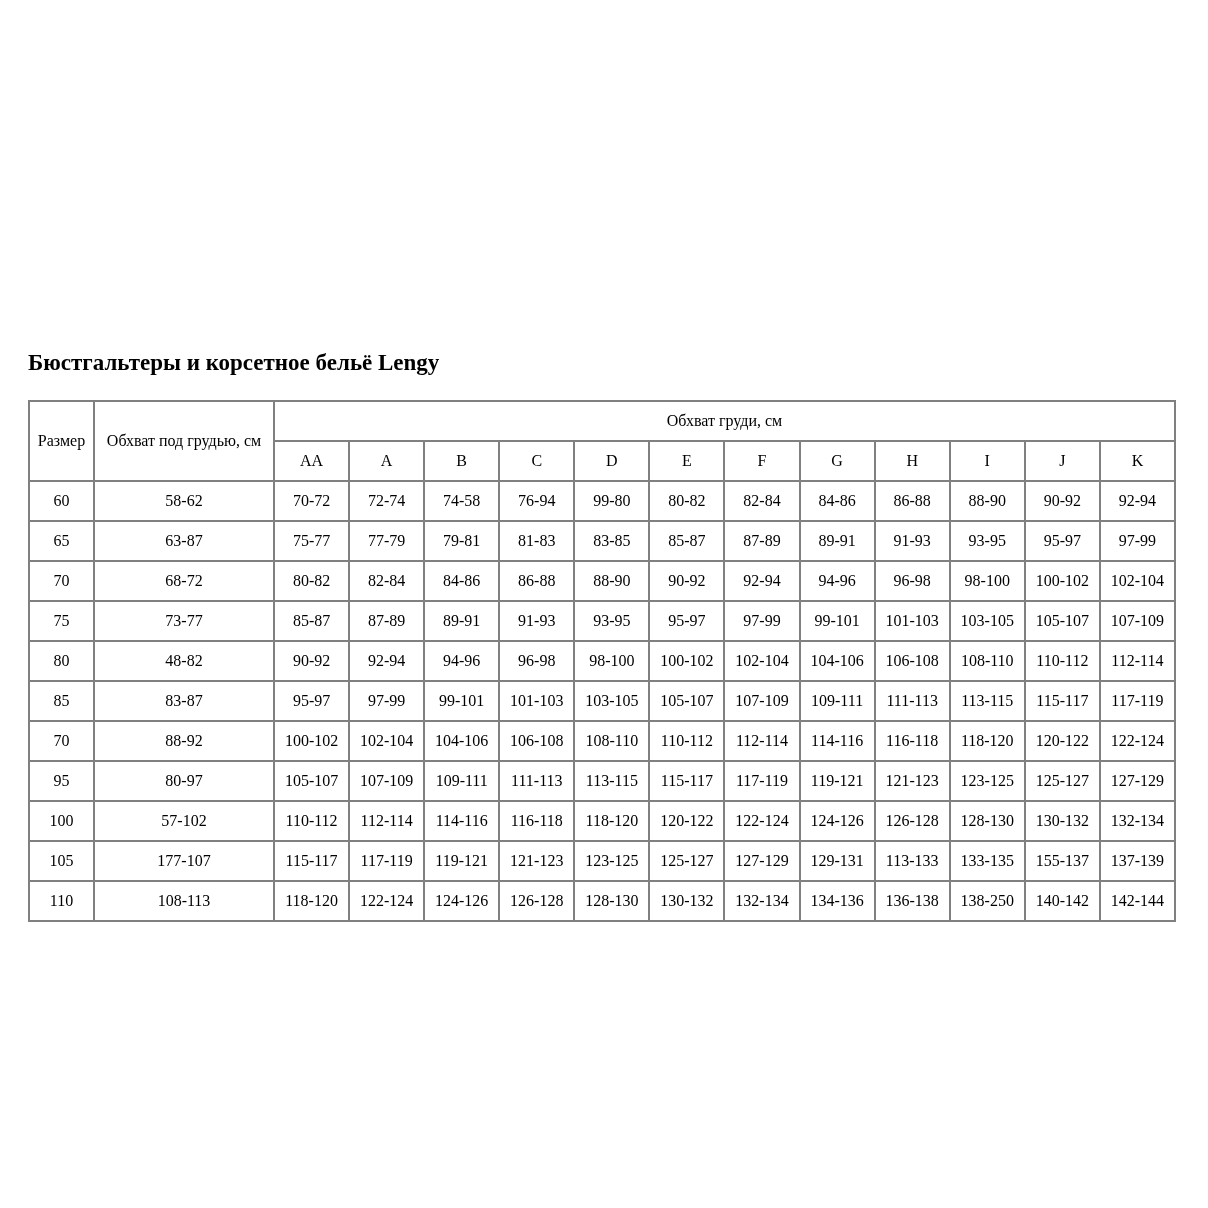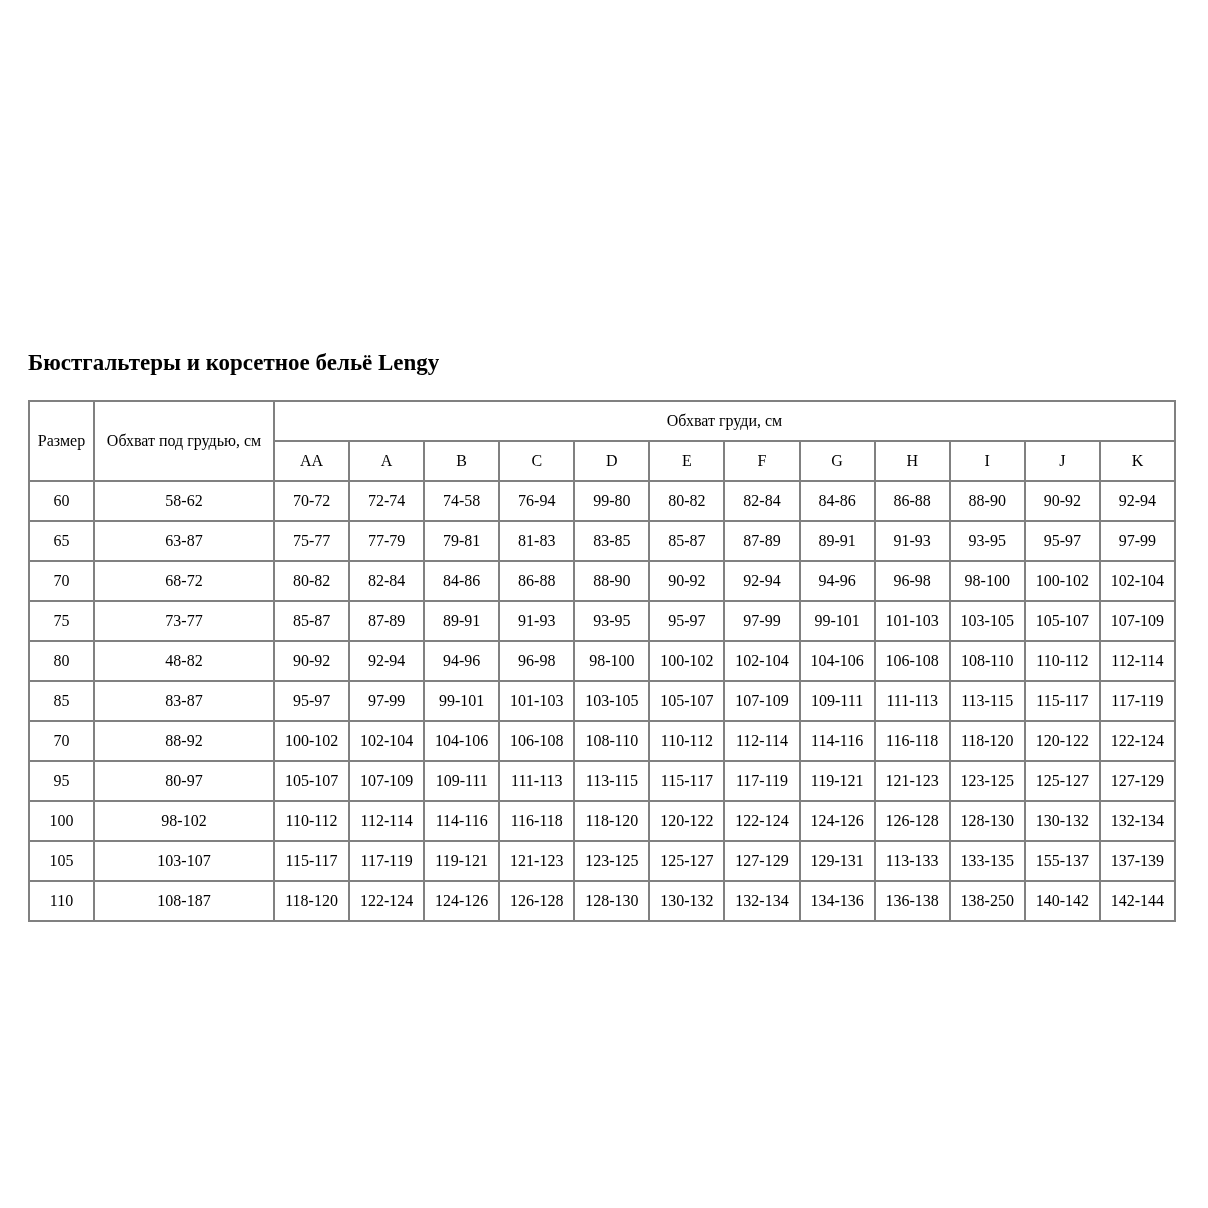--- a/index.html
+++ b/index.html
@@ -224,53 +224,53 @@
             <td>115-117</td>
             <td>117-119</td>
             <td>119-121</td>
             <td>121-123</td>
             <td>123-125</td>
             <td>125-127</td>
             <td>127-129</td>
           </tr>
           <tr>
             <td>100</td>
-            <td>98-102</td>
+            <td>57-102</td>
             <td>110-112</td>
             <td>112-114</td>
             <td>114-116</td>
             <td>116-118</td>
             <td>118-120</td>
             <td>120-122</td>
             <td>122-124</td>
             <td>124-126</td>
             <td>126-128</td>
             <td>128-130</td>
             <td>130-132</td>
             <td>132-134</td>
           </tr>
           <tr>
             <td>105</td>
-            <td>103-107</td>
+            <td>177-107</td>
             <td>115-117</td>
             <td>117-119</td>
             <td>119-121</td>
             <td>121-123</td>
             <td>123-125</td>
             <td>125-127</td>
             <td>127-129</td>
             <td>129-131</td>
             <td>113-133</td>
             <td>133-135</td>
             <td>155-137</td>
             <td>137-139</td>
           </tr>
           <tr>
             <td>110</td>
-            <td>108-187</td>
+            <td>108-113</td>
             <td>118-120</td>
             <td>122-124</td>
             <td>124-126</td>
             <td>126-128</td>
             <td>128-130</td>
             <td>130-132</td>
             <td>132-134</td>
             <td>134-136</td>
             <td>136-138</td>
             <td>138-250</td>

